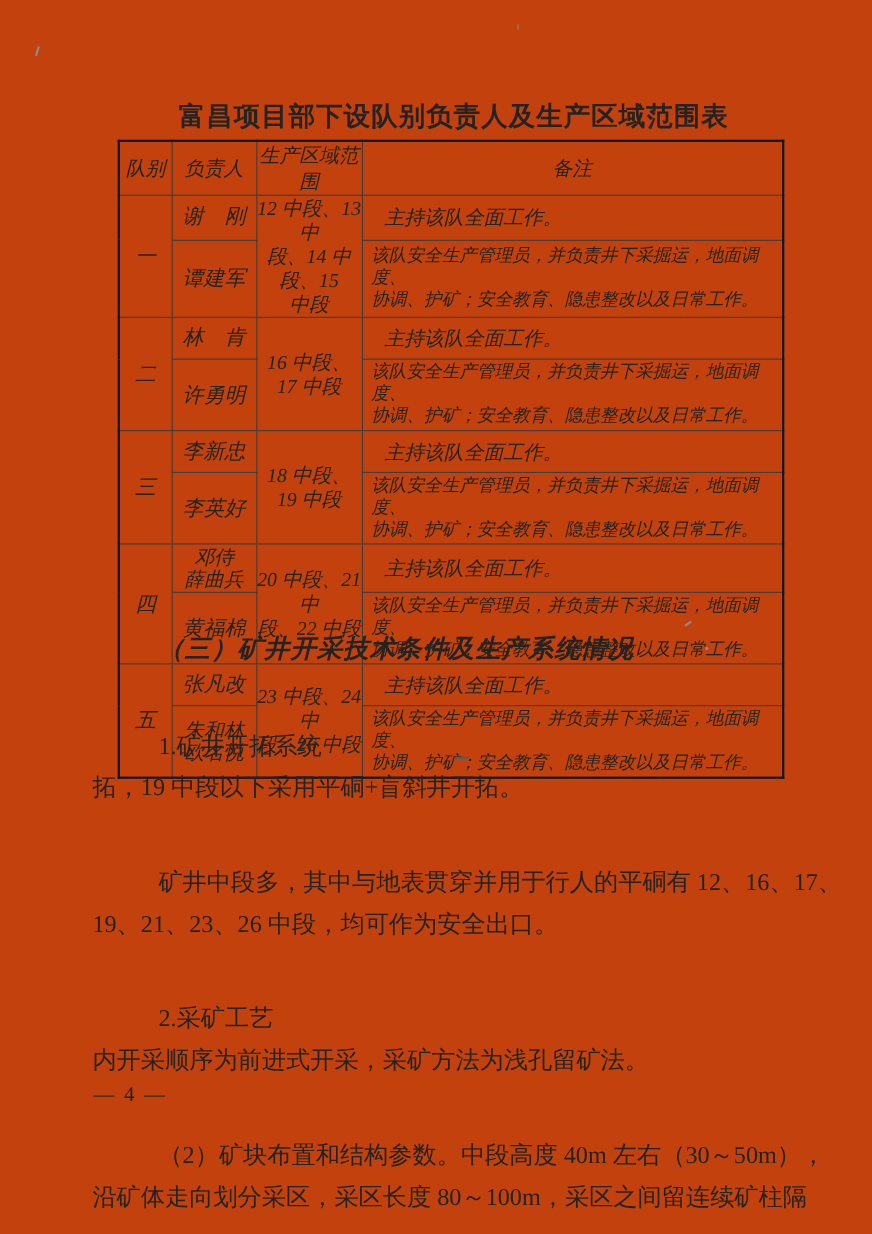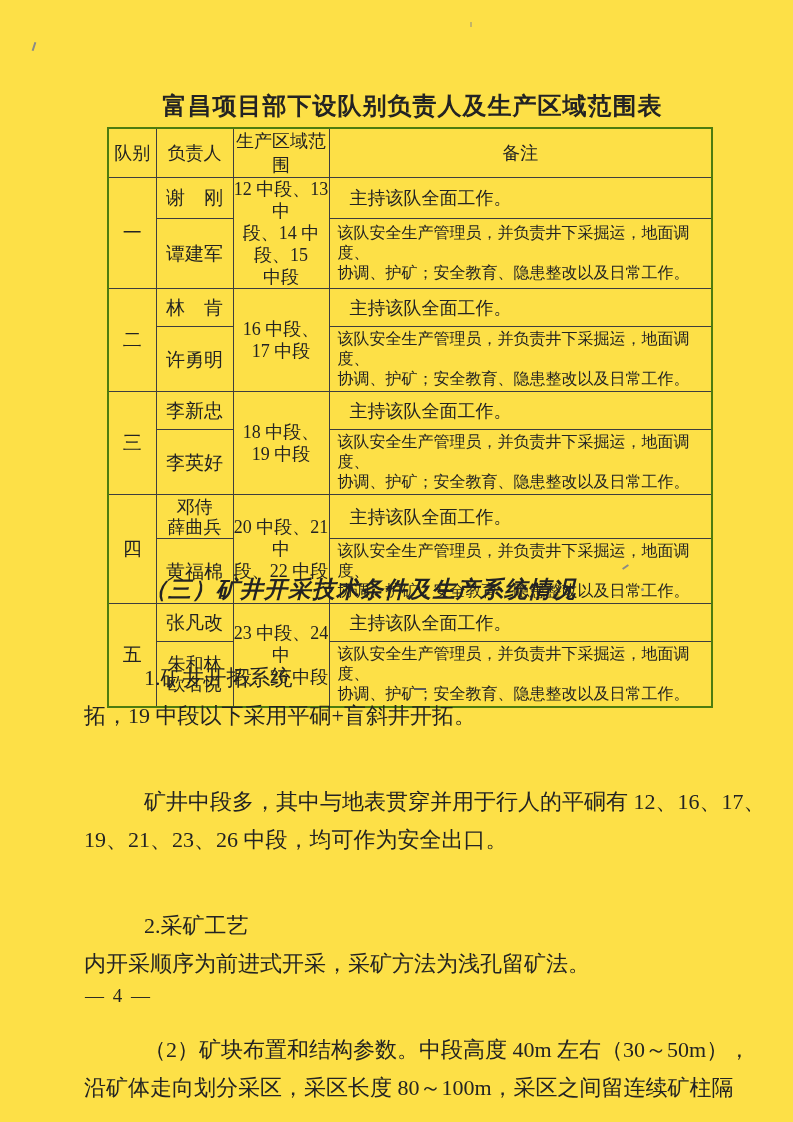--- a/index.html
+++ b/index.html
@@ -2,40 +2,41 @@
 <html><head>
 <meta charset="utf-8">
 <style>
   * { box-sizing: border-box; margin: 0; padding: 0; }
   html,body { background:#e8e8e6; }
   .page {
     position: relative;
     width: 793px;
     height: 1122px;
     margin: 0 auto;
-    background: #fde047;
+    background: #c2410c;
     font-family: "Liberation Serif", "DejaVu Serif", serif;
     color: #232323;
     overflow: hidden;
   }
   .doc-title {
     position: absolute;
     top: 90px; left: 16px; width: 100%;
     text-align: center;
     font-size: 24px;
     font-weight: bold;
     letter-spacing: 1px;
   }
   table.team-table {
     position: absolute;
     left: 107px; top: 127px;
     width: 604px;
     border-collapse: collapse;
     table-layout: fixed;
-    border: 2px solid #4d7c0f;
+    border: 2px solid #0f172a;
+    font-style: italic;
   }
   .team-table th, .team-table td {
     border: 1.5px solid #3e3e3e;
     vertical-align: middle;
     text-align: center;
     font-weight: normal;
   }
   .team-table th { height: 40px; font-size: 18px; }
   .team-table td { height: 38px; }
   td.c-team   { font-size: 19px; }

